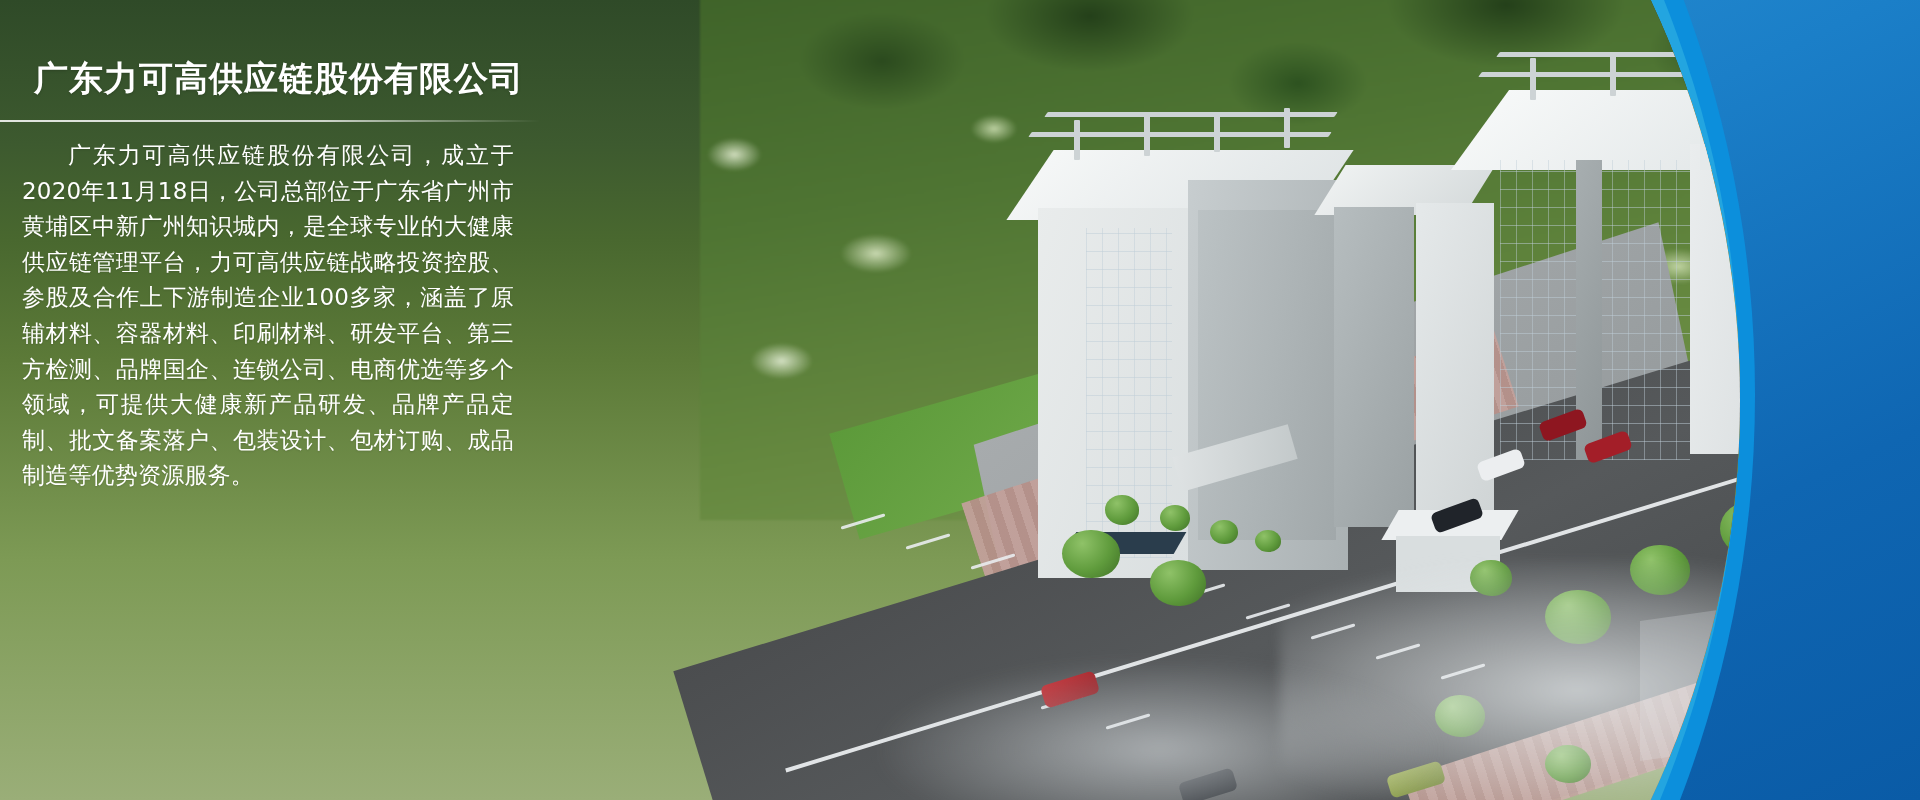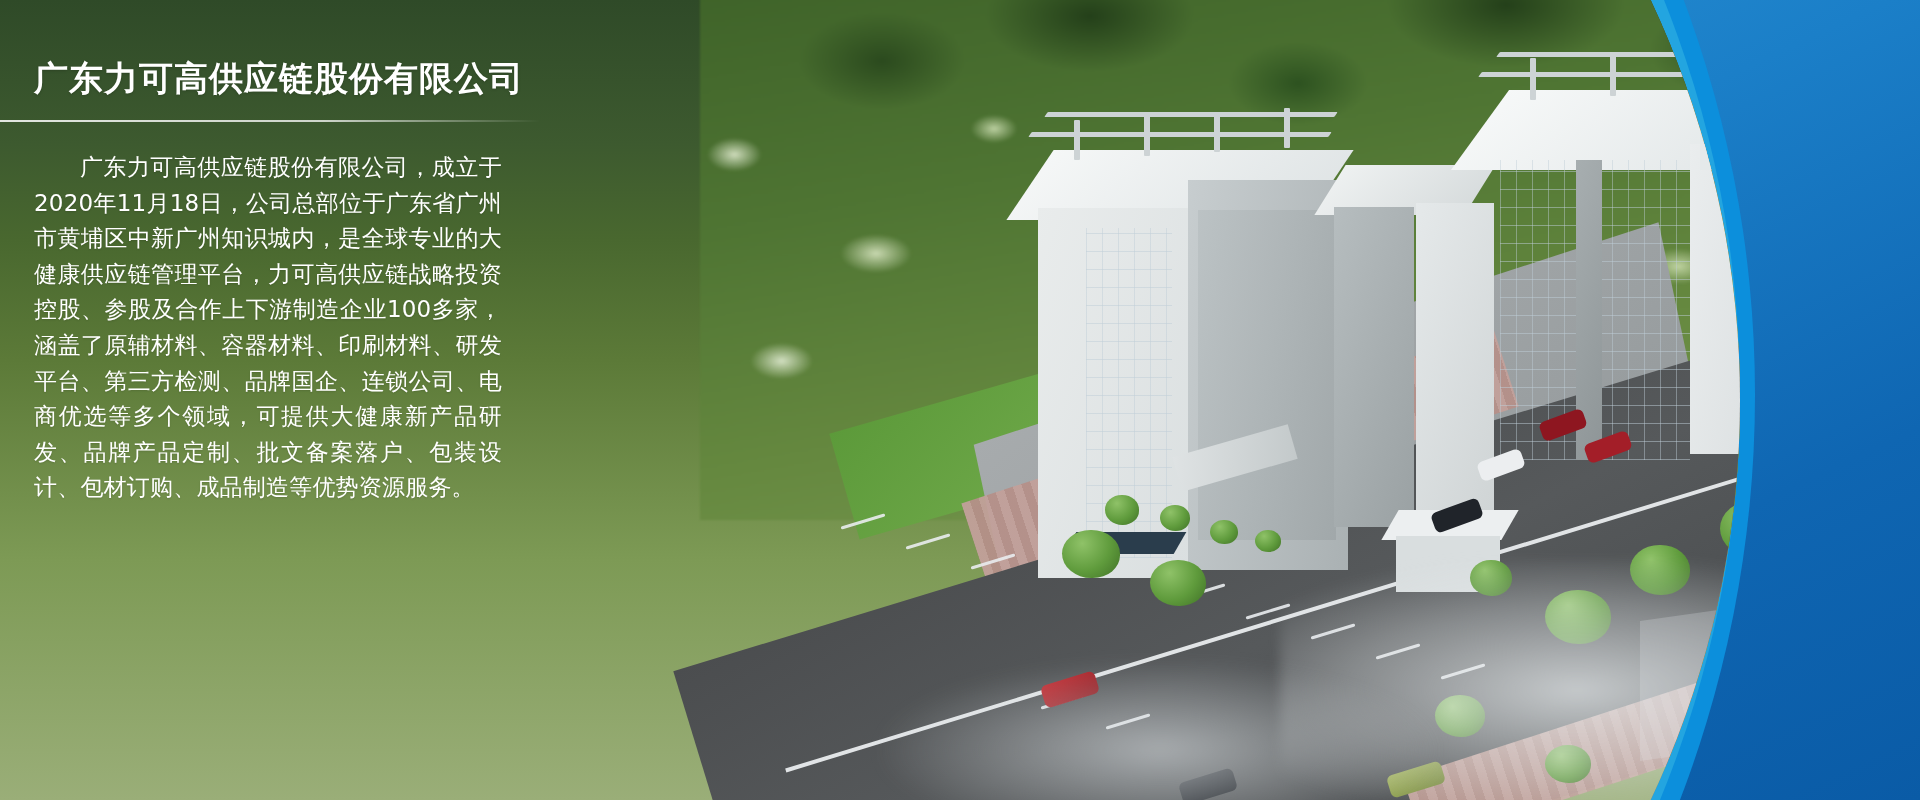--- a/index.html
+++ b/index.html
@@ -185,21 +185,21 @@
     position:absolute;left:0;top:120px;width:540px;height:2px;
     background:linear-gradient(90deg,rgba(255,255,255,.85) 0%,rgba(255,255,255,.75) 60%,rgba(255,255,255,0) 100%);
   }
   .body-copy{
     position:absolute;left:18px;top:134px;width:500px;
     color:#ffffff;font-size:23px;line-height:35.6px;
     letter-spacing:.2px;
     text-align:justify;
     text-shadow:0 1px 2px rgba(0,0,0,.14);
   }
-  .body-copy p{margin:16px;text-indent:2em;}
+  .body-copy p{margin:4px;text-indent:2em;}
 </style>
 </head>
 <body>
 
 <div id="stage">
 
   <div class="bg-base"></div>
 
   <div class="arc arc-1"></div>
   <div class="arc arc-2"></div>

